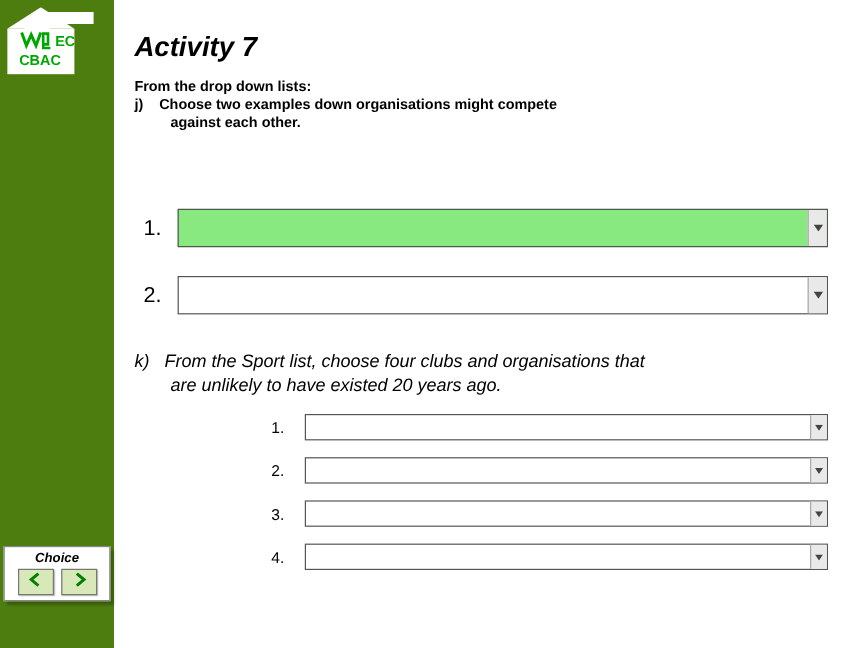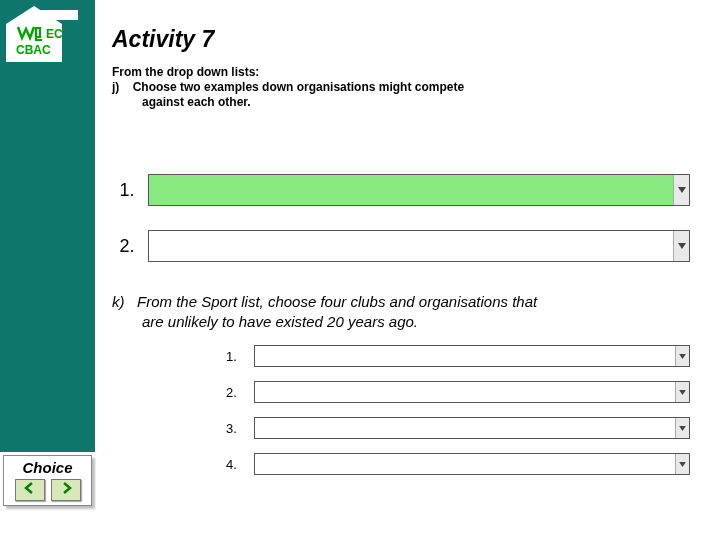--- a/index.html
+++ b/index.html
@@ -14,22 +14,22 @@
     height: 540px;
     position: relative;
     background: #fff;
     overflow: hidden;
   }
   .sidebar {
     position: absolute;
     left: 0;
     top: 0;
     width: 95px;
-    height: 452px;
-    background: #0f766e;
+    height: 540px;
+    background: #4d7c0f;
   }
   .logo {
     position: absolute;
     left: 6px;
     top: 6px;
     width: 82px;
     height: 56px;
   }
   .logo svg { width: 100%; height: 100%; }
   .vertical-text {
@@ -49,21 +49,21 @@
     left: 3px;
     top: 455px;
     width: 89px;
     background: #fff;
     border: 1px solid #888;
     padding: 3px 2px 4px 2px;
     box-shadow: 3px 3px 2px rgba(0,0,0,0.25);
     text-align: center;
   }
   .nav-label {
-    font-size: 15px;
+    font-size: 11px;
     font-weight: bold;
     font-style: italic;
     margin-bottom: 3px;
   }
   .nav-arrows {
     display: flex;
     justify-content: center;
     gap: 6px;
   }
   .arrow-btn {

